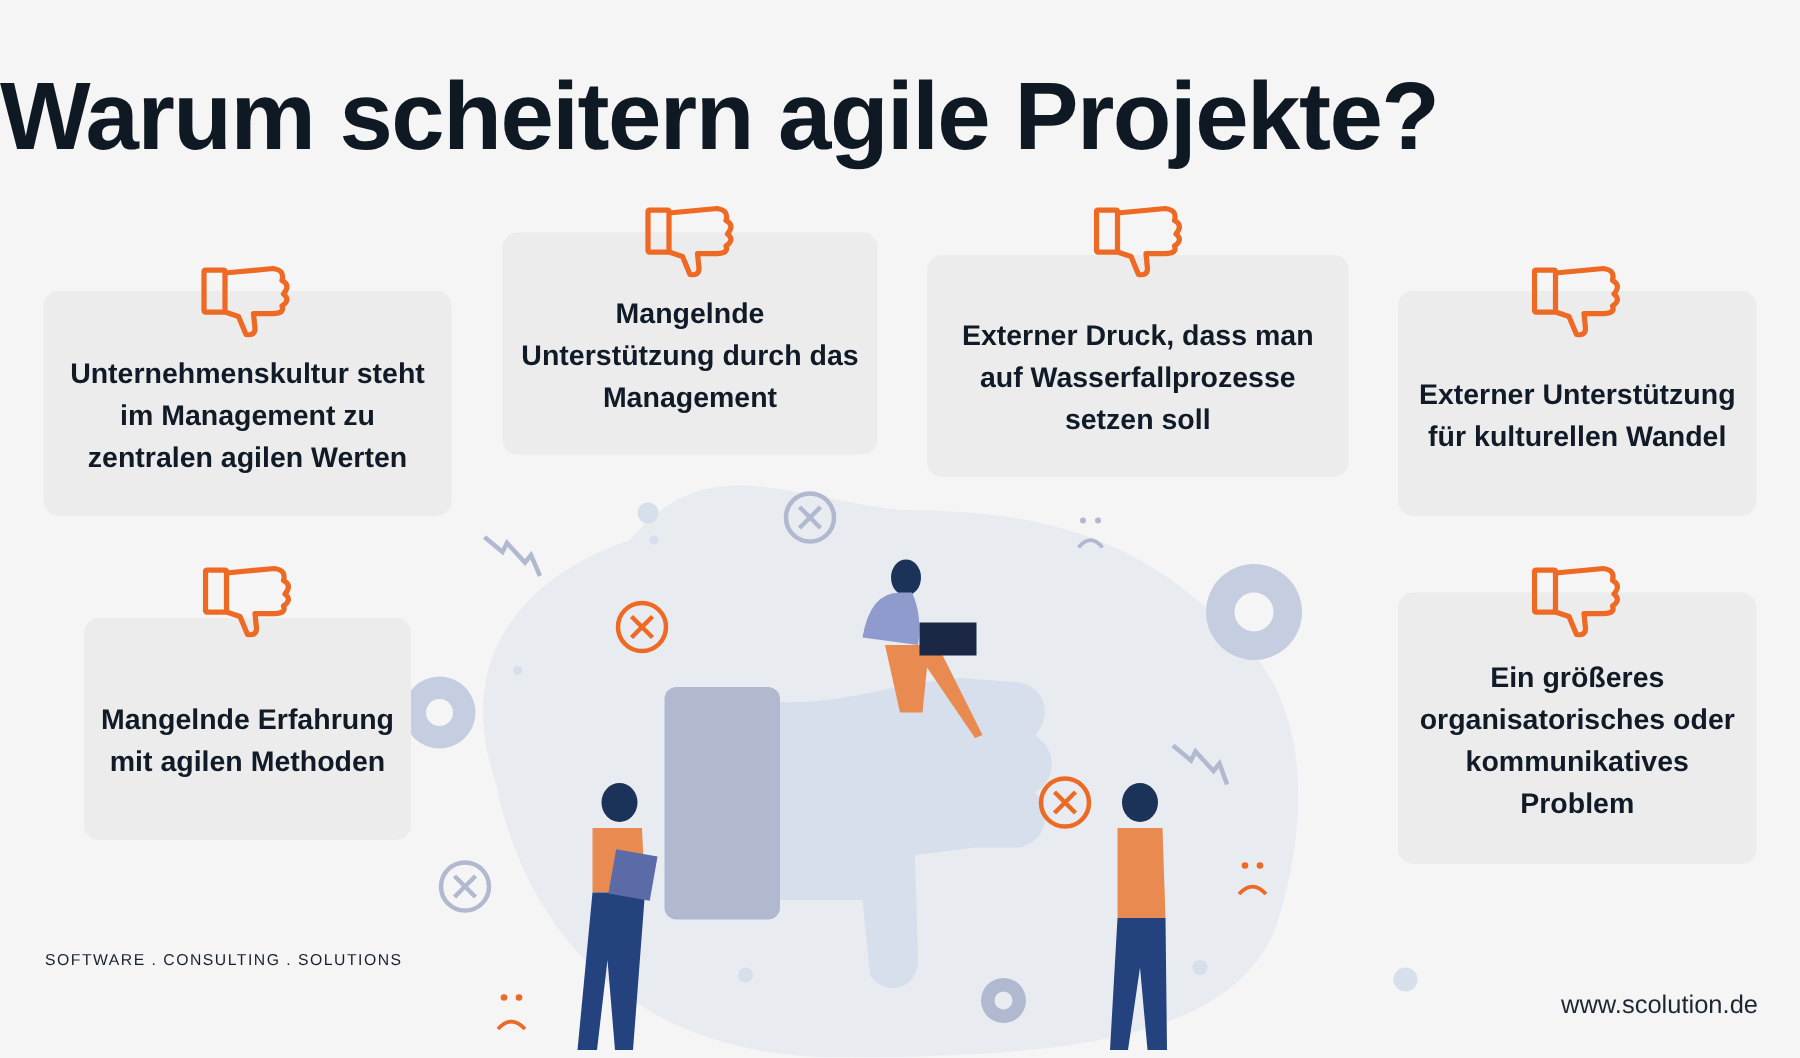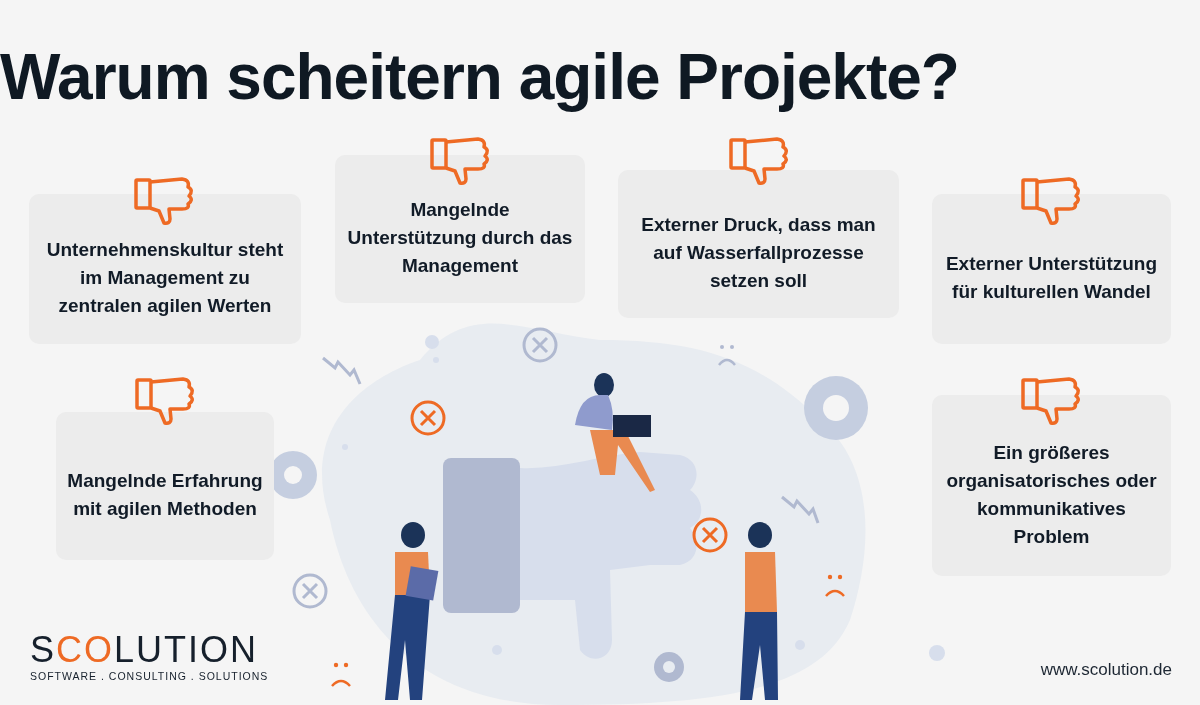--- a/index.html
+++ b/index.html
@@ -142,17 +142,16 @@
     </g>
   </svg>
 <svg class="thumb" style="left:1021px; top:376px;" viewBox="0 0 62 50">
     <g fill="none" stroke="#ee6a24" stroke-width="3.5" stroke-linejoin="round">
       <rect x="2" y="4" width="14" height="28" rx="1"></rect>
       <path d="M16 6 L48 3 Q56 4 54 11 Q60 14 55 20 Q60 24 54 28 Q56 33 48 33 L35 33 L36 43 Q36 48 30 47 L25 35 L16 32"></path>
     </g>
   </svg>
 
 <div class="logo">
-  <div class="logo-main"><span>S</span><span class="o">CO</span><span>LUTION</span></div>
   <div class="logo-sub">SOFTWARE . CONSULTING . SOLUTIONS</div>
 </div>
 
 <div class="url">www.scolution.de</div>
 
 </body></html>

